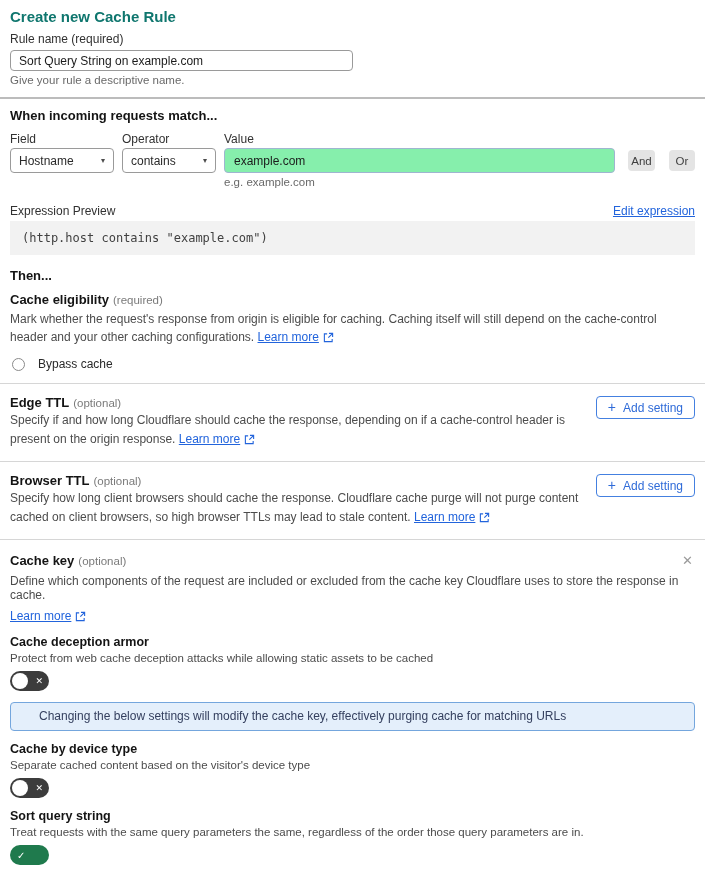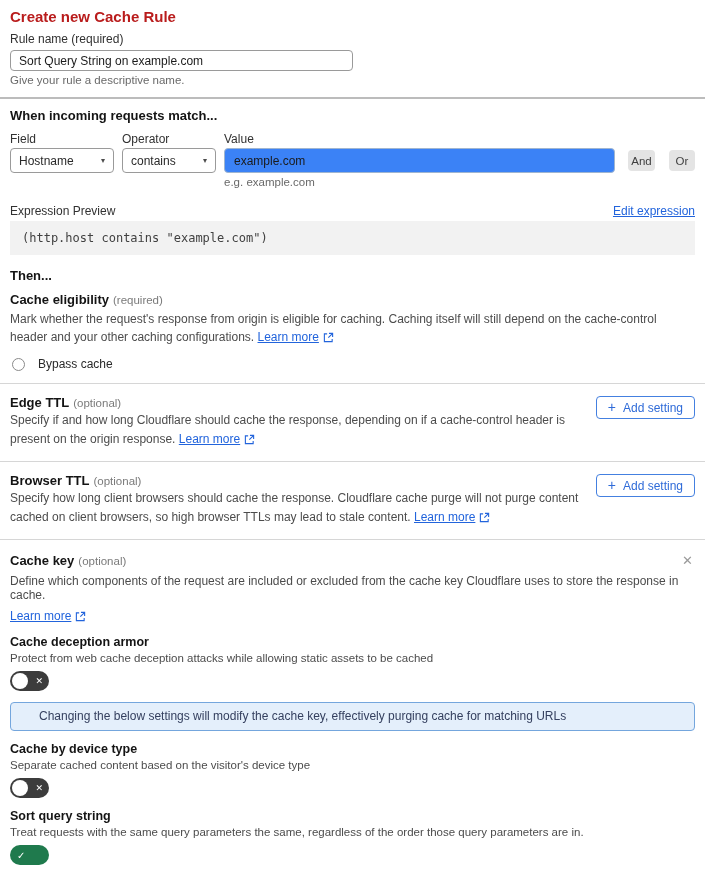--- a/index.html
+++ b/index.html
@@ -1,20 +1,20 @@
 <!DOCTYPE html>
 <html style="--link-blue: #2264dc; --toggle-on-green: #1f7a4d; --banner-bg: #e4effb;"><head>
 <meta charset="utf-8">
 <style>
   * { margin:0; padding:0; box-sizing:border-box; }
   html,body { width:705px; height:869px; background:#fff; overflow:hidden;
     font-family:"Liberation Sans","DejaVu Sans",sans-serif; color:#1b1b1b; }
   .page { padding:8px 10px 0 10px; }
 
-  .page-title { font-size:15px; font-weight:700; line-height:17px; color:#b91c1c; }
+  .page-title { font-size:15px; font-weight:700; line-height:17px; color:#0f766e; }
 
   .field-label { font-size:12px; line-height:13px; color:#313131; margin-top:8px; }
   .rule-input { margin-top:4px; width:343px; height:21px; border:1px solid #9a9a9a;
     border-radius:4px; padding:0 8px; font-size:12px; color:#1b1b1b;
     font-family:"Liberation Sans",sans-serif; background:#fff; }
   .hint { margin-top:3px; font-size:11.5px; line-height:13px; color:#696969; }
 
   .divider { border:none; border-top:1px solid #d6d6d6; margin:10px -10px 0 -10px; }
   .divider.strong { border-top:2px solid #bcbcbc; }
 
@@ -25,21 +25,21 @@
   .lbl-field { left:0; } .lbl-operator { left:112px; } .lbl-value { left:214px; }
 
   .controls-row { margin-top:3px; display:flex; align-items:center; height:25px; }
   .select { height:25px; border:1px solid #9a9a9a; border-radius:4px; background:#fff;
     display:flex; align-items:center; justify-content:space-between; padding:0 8px;
     font-size:12px; color:#2a2a2a; cursor:default; }
   .select-field { width:104px; margin-right:8px; }
   .select-operator { width:94px; margin-right:8px; }
   .caret { font-size:8px; color:#4c4c4c; }
   .value-input { flex:1; height:25px; border:1px solid #9fb5d0; border-radius:4px;
-    background:#3b82f6; padding:0 9px; font-size:12px; color:#1b1b1b;
+    background:#86efac; padding:0 9px; font-size:12px; color:#1b1b1b;
     font-family:"Liberation Sans",sans-serif; }
   .chip-btn { height:21px; border:none; border-radius:4px; background:#e4e4e4;
     color:#3f3f3f; font-size:11.5px; font-family:"Liberation Sans",sans-serif; cursor:pointer; }
   .btn-and { width:27px; margin-left:13px; }
   .btn-or  { width:26px; margin-left:14px; }
   .eg-hint { margin-left:214px; }
 
   .expr-row { margin-top:15px; display:flex; justify-content:space-between; align-items:center; }
   .expr-label { font-size:12px; color:#313131; }
   .link { color:var(--link-blue,#2264dc); font-size:12px; text-decoration:underline;

